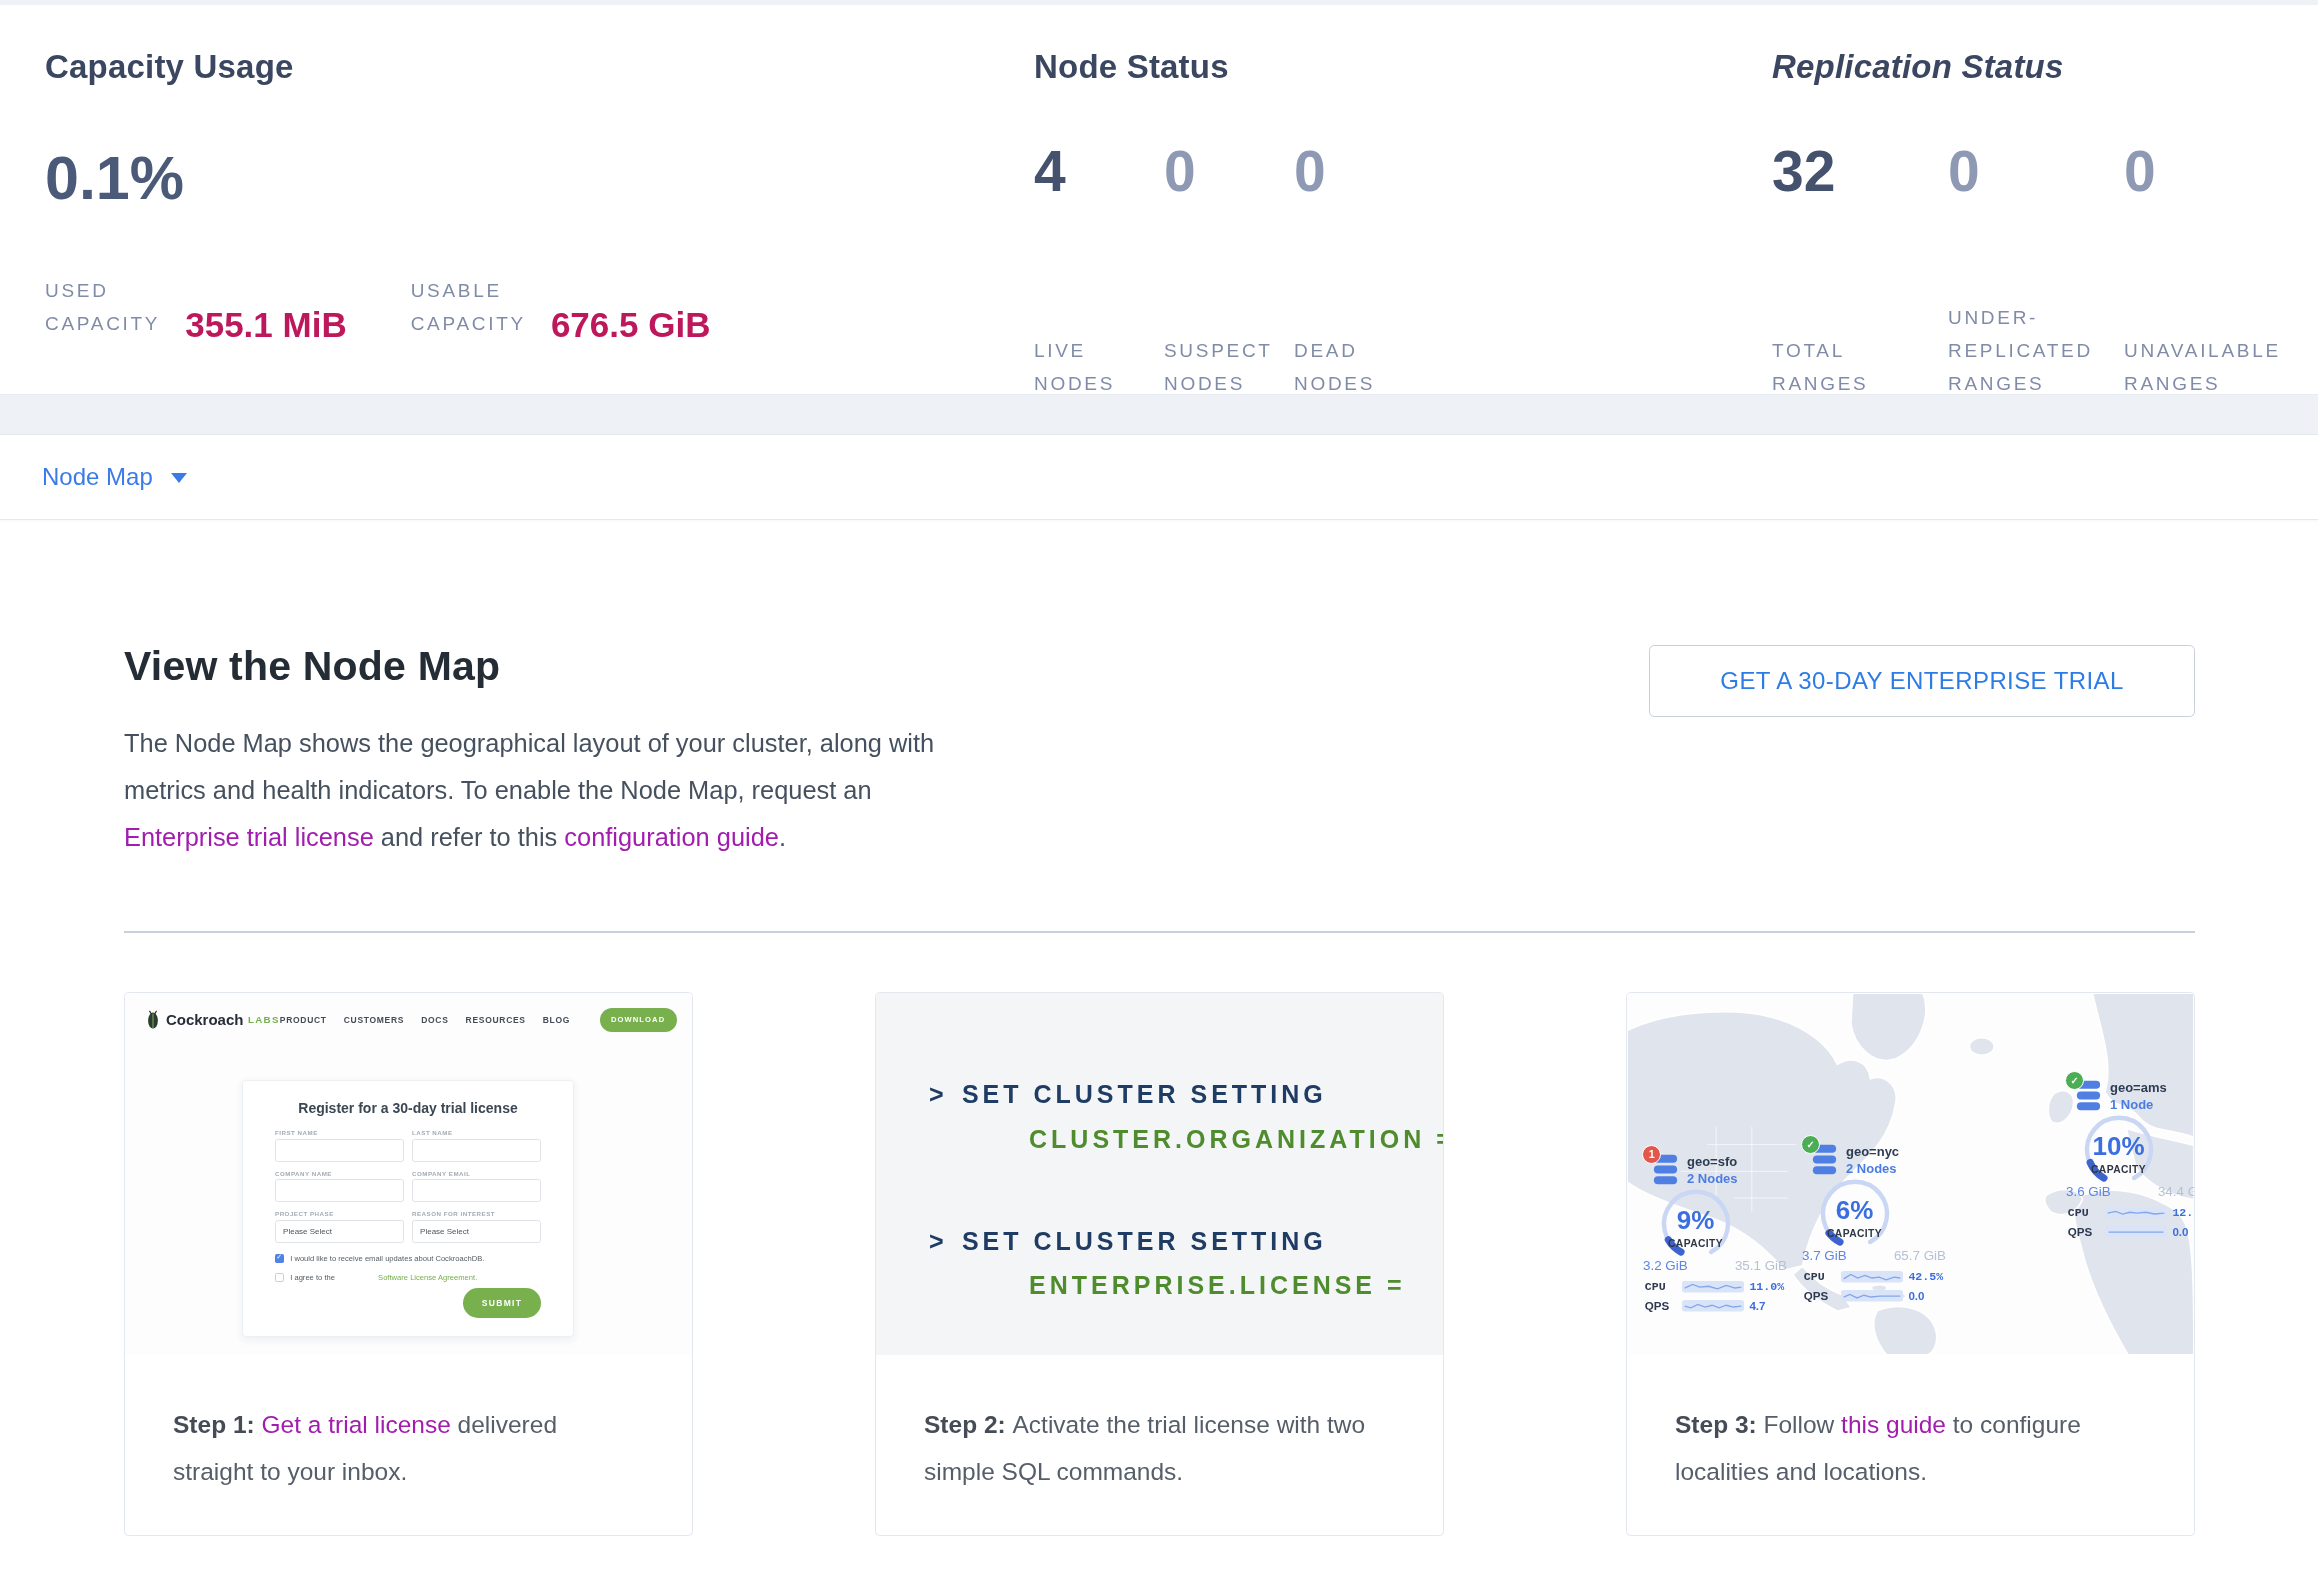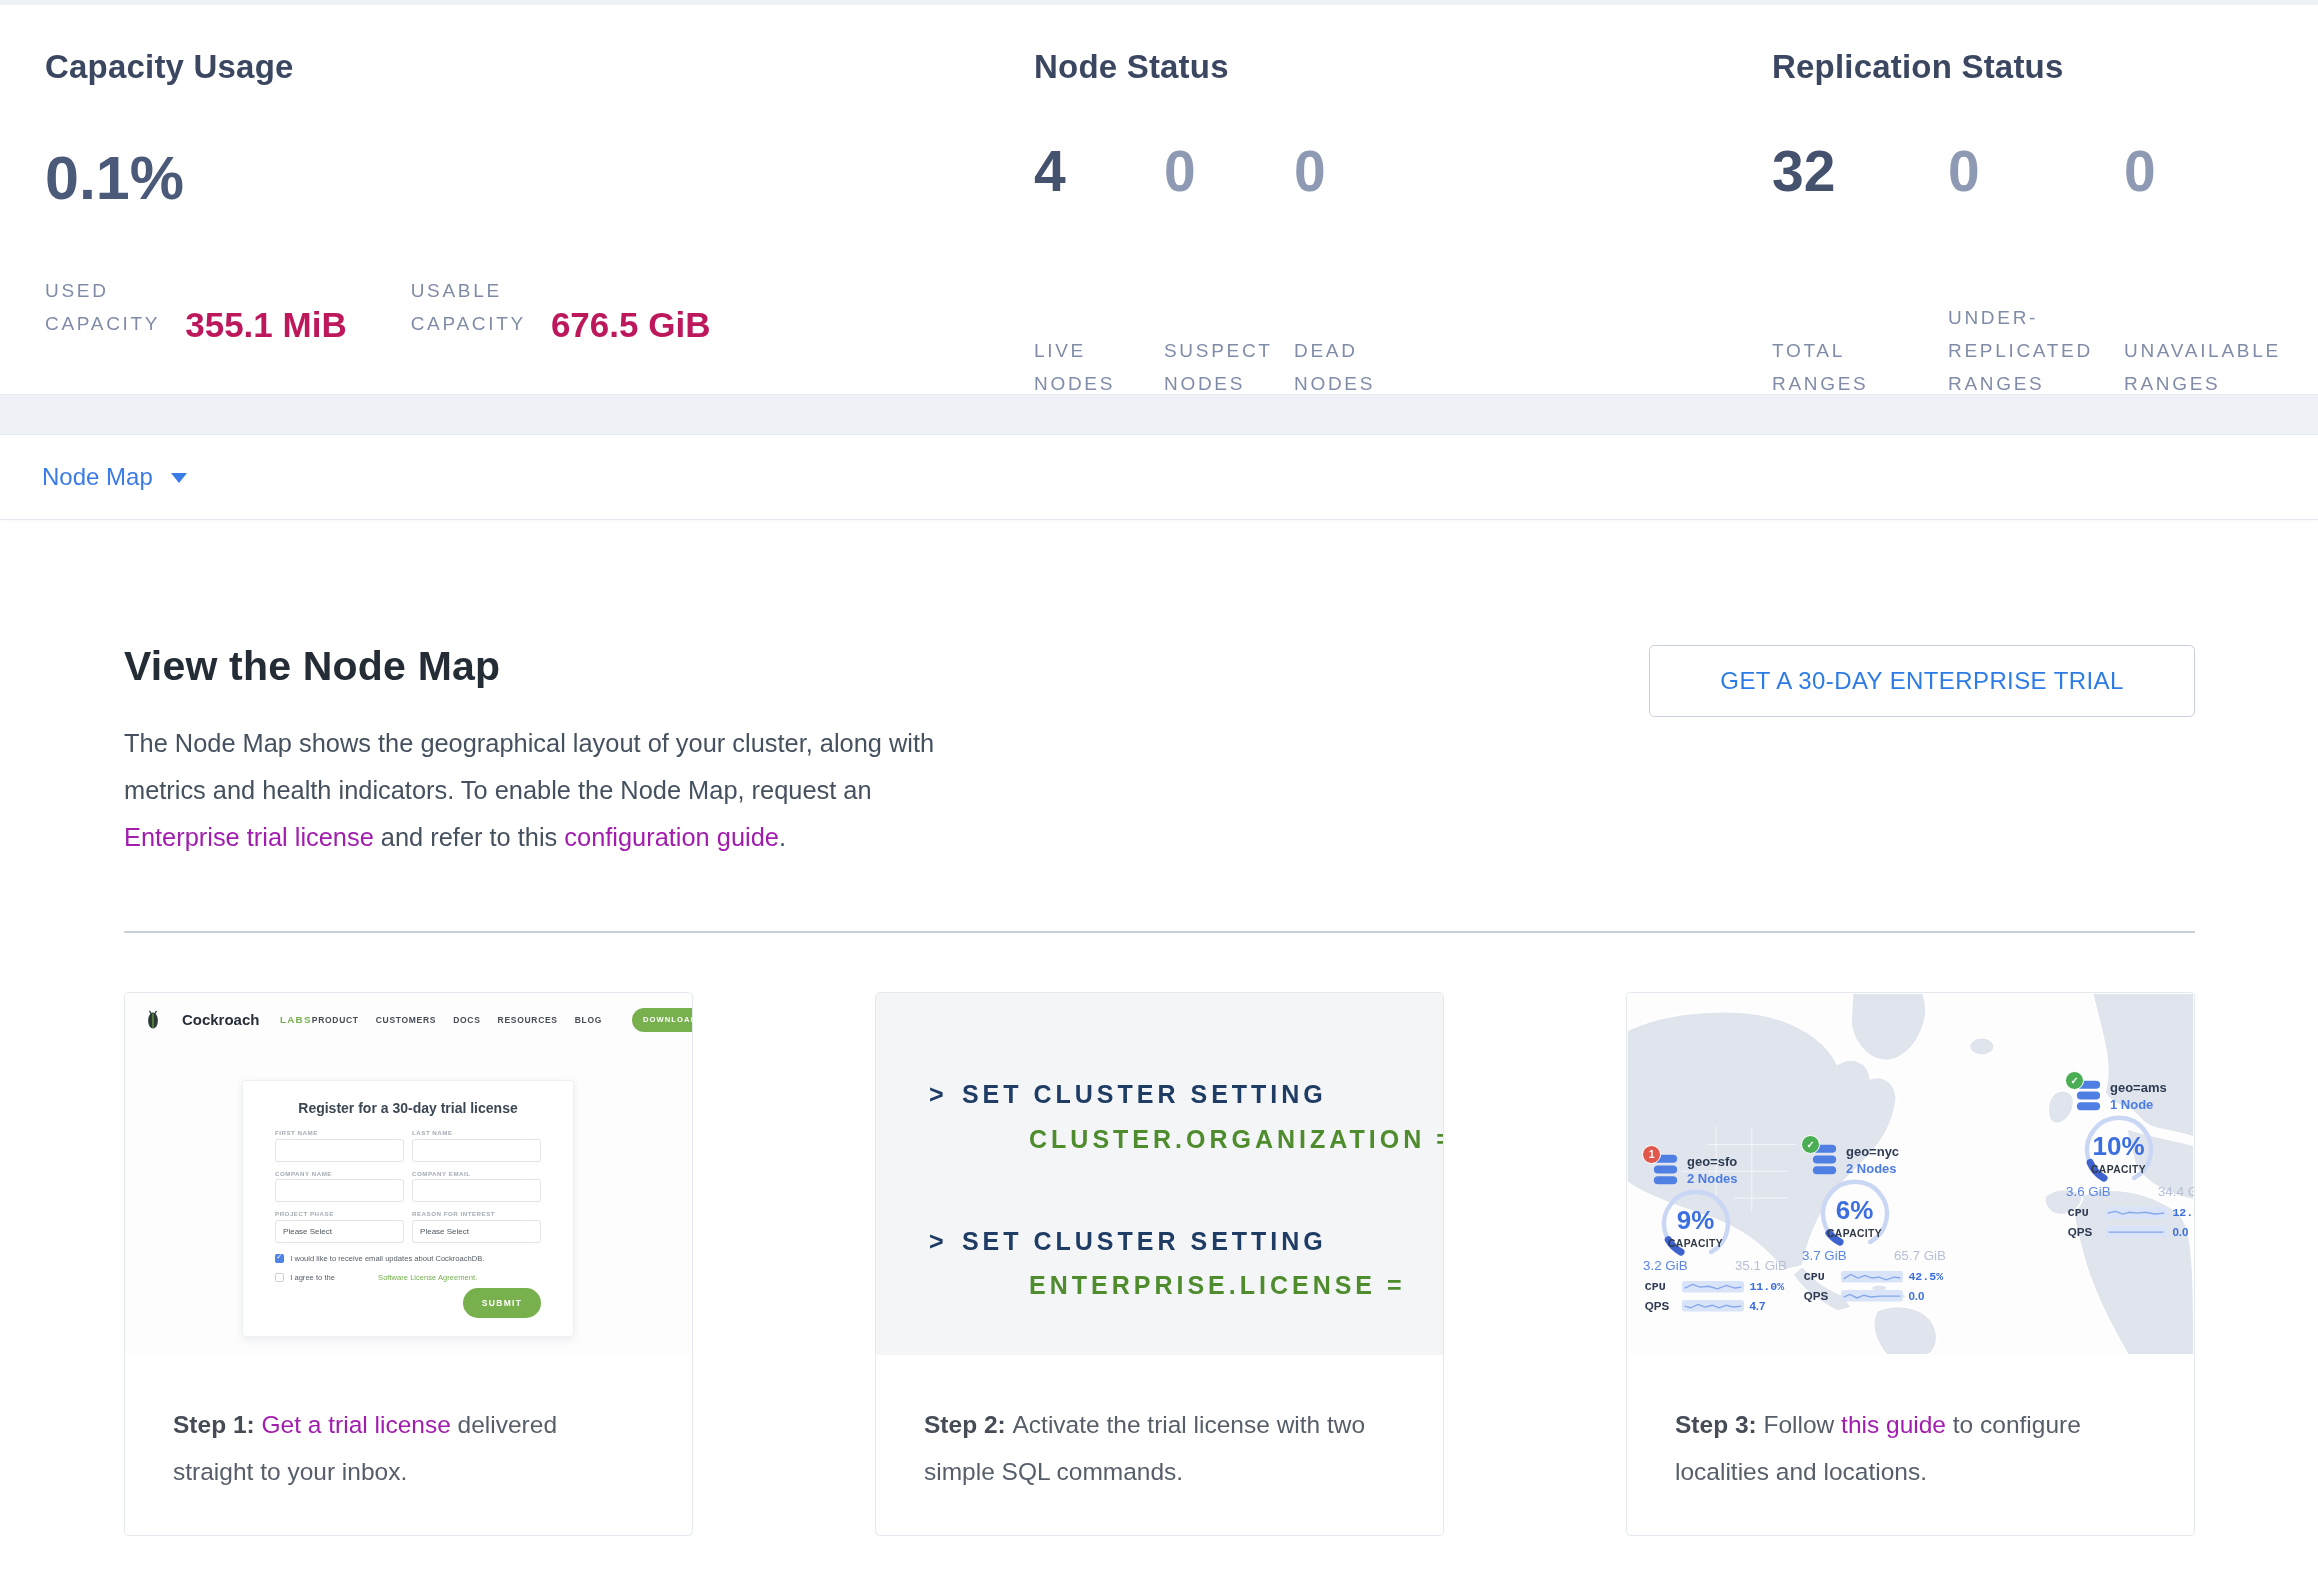--- a/index.html
+++ b/index.html
@@ -28,21 +28,21 @@
   .stat-cols { position:absolute; display:flex; }
   .stat-col { display:flex; flex-direction:column; height:260px; }
   .stat-num { font-size:57px; font-weight:700; line-height:62px; }
   .num-dark { color:#44526e; } .num-light { color:#8e99b4; }
   .stat-col .caps-label { margin-top:auto; padding-bottom:0; }
   .nodes-cols { left:1034px; top:135px; }
   .nodes-cols .stat-col { width:130px; }
   .repl-cols { left:1772px; top:135px; }
   .repl-cols .stat-col { width:176px; }
   .node-title { position:absolute; left:1034px; top:43px; }
-  .repl-title { position:absolute; left:1772px; top:43px; }
+  .repl-title { position:absolute; left:1772px; top:43px;font-style:italic; }
 
   
   .gray-band { width:100%; height:39px; background:#eef1f6; }
   .selector-bar { position:relative; width:100%; height:86px; background:#fff;
     border-top:0.9px solid #e4e8ef; border-bottom:0.9px solid #e4e8ef; box-shadow:0 1.8px 2.7px rgba(40,50,70,.04);
     display:flex; align-items:center; }
   .selector { display:flex; align-items:center; margin-left:42px; cursor:pointer; }
   .selector-label { font-size:24px; color:#3b7be8; }
   .caret { width:0; height:0; border-left:8px solid transparent; border-right:8px solid transparent;
     border-top:10.7px solid #3b7be8; margin-left:18px; margin-top:2.7px; }
@@ -59,21 +59,21 @@
 
   .cards { margin-top:59px; display:flex; justify-content:space-between; }
   .card { width:569px; height:544px; background:#fff; border:0.9px solid #e3e7ee; border-radius:4.5px; overflow:hidden; }
   .card-img { position:relative; width:100%; height:362px; overflow:hidden; }
   .card-caption { padding:46px 48px 0 48px; font-size:24.5px; line-height:47px; color:#565e69; }
   .card-caption b { color:#454c56; }
 
   
   .mini-site { position:absolute; inset:0; background:#fdfdfe; }
   .mini-header { position:absolute; left:19.6px; right:18px; top:12.5px; height:28.5px; display:flex; align-items:center; }
-  .mini-brand { display:flex; align-items:center;gap:16px; }
+  .mini-brand { display:flex; align-items:center; }
   .mini-brand-name { font-size:15px; font-weight:700; color:#272e3a; margin-left:5.3px; }
   .mini-brand-labs { font-size:9.8px; font-weight:700; color:#76b04c; letter-spacing:1.3px; margin-left:4.5px; }
   .mini-nav { margin-left:auto; display:flex; align-items:center; gap:17px; }
   .mini-nav-item { font-size:8.5px; font-weight:700; color:#454c55; letter-spacing:0.7px; }
   .mini-download { width:77px; height:24px; border-radius:12.5px; background:#77b04c; color:#fff; font-size:7.6px;
     font-weight:700; letter-spacing:1.1px; display:flex; align-items:center; justify-content:center; margin-left:12.5px; }
   .mini-form { position:absolute; left:117px; top:87px; width:332px; height:257px; background:#fff;
     border:0.9px solid #edf0f3; border-radius:3.6px; box-shadow:0 2.7px 9px rgba(30,40,60,.07); padding:19.6px 32px 0 32px; }
   .mini-form-title { text-align:center; font-size:14px; font-weight:700; color:#3c4754; }
   .mini-grid { margin-top:12.5px; display:grid; grid-template-columns:1fr 1fr; column-gap:18px; row-gap:9.8px;gap:8px; }

